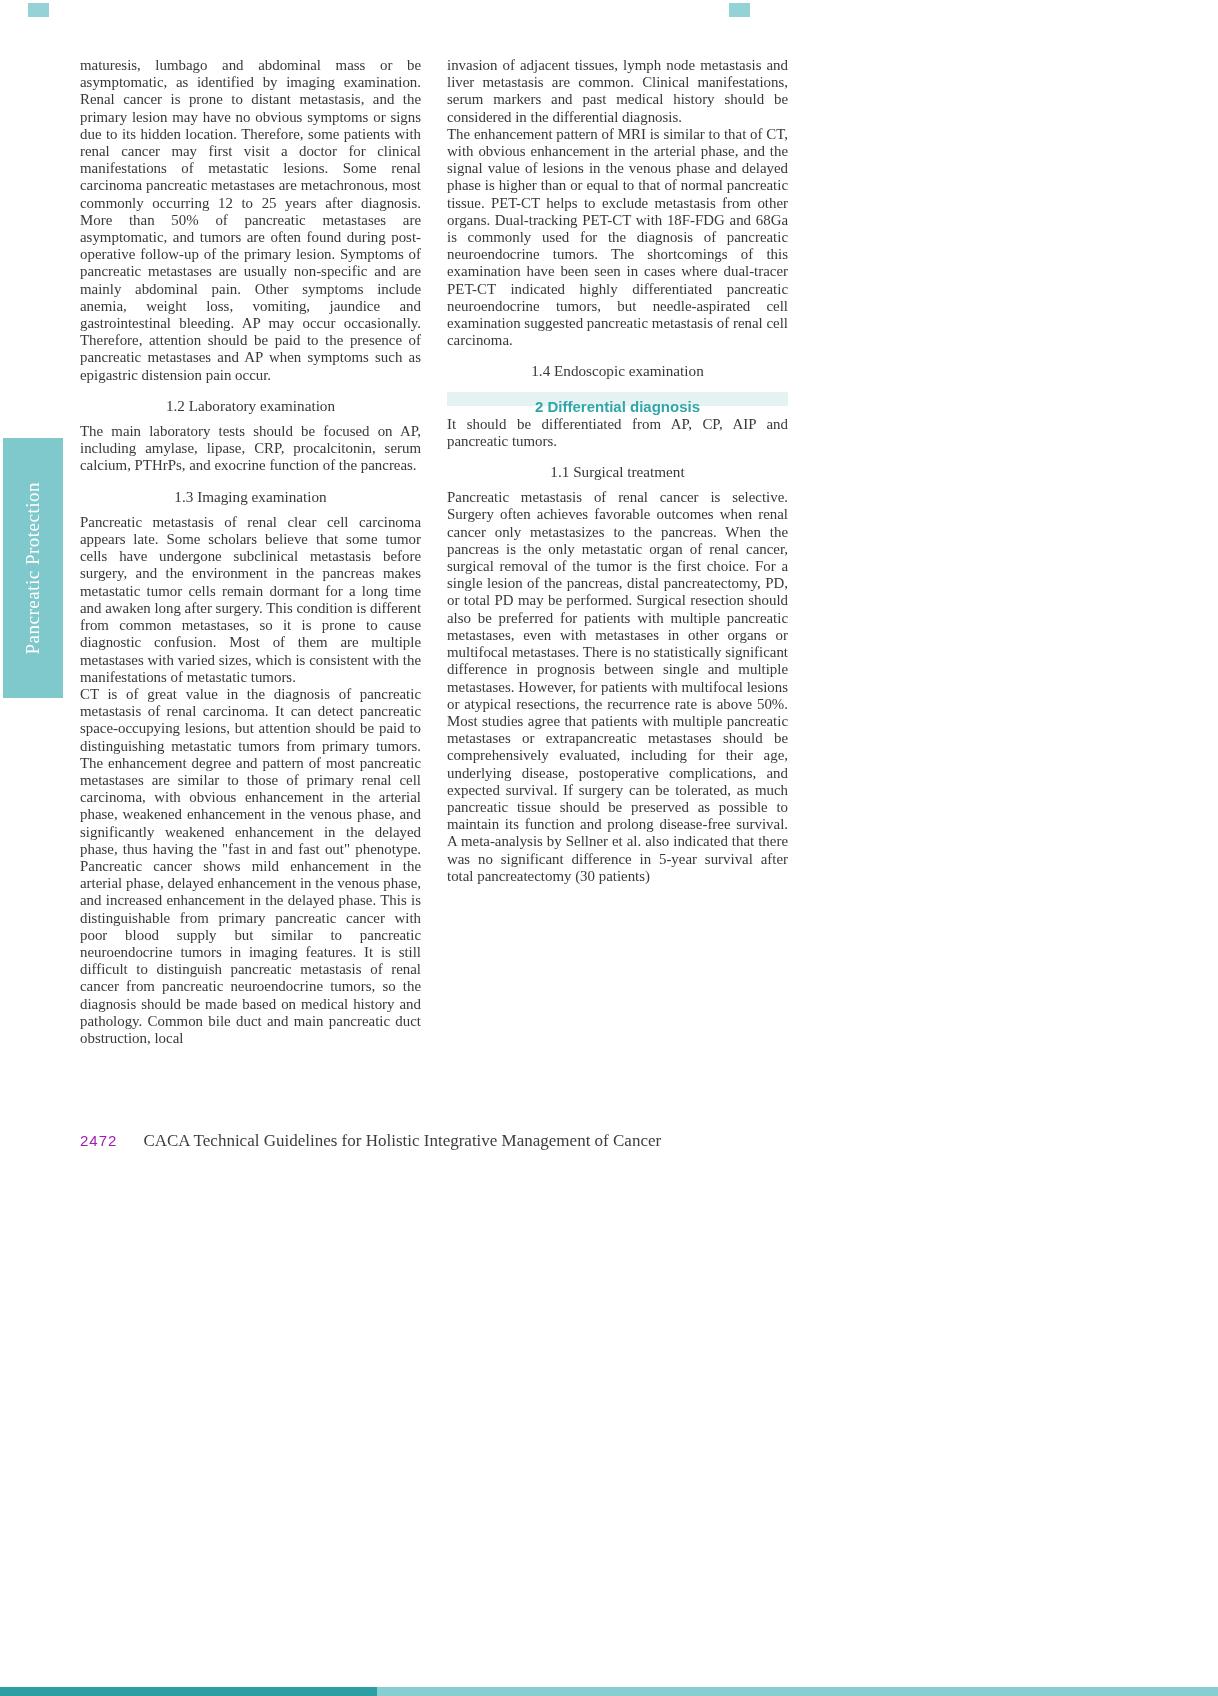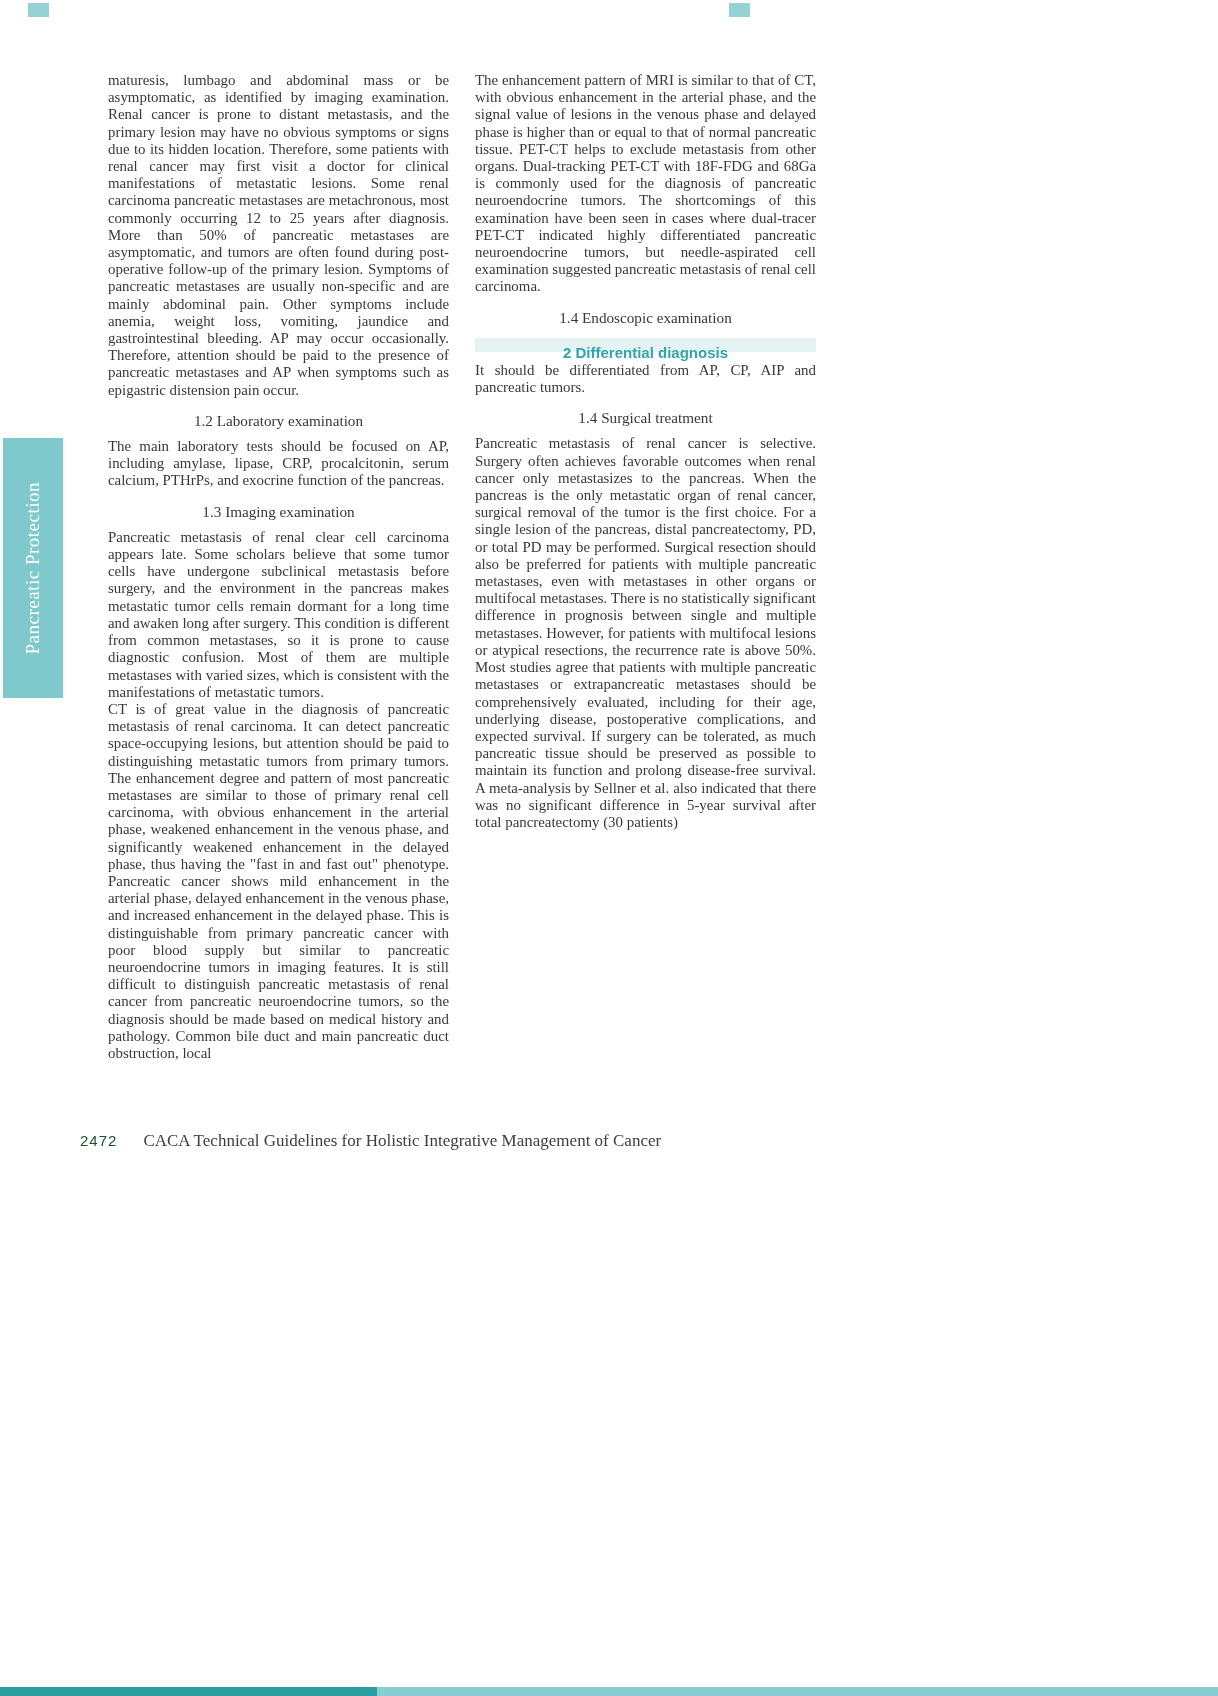--- a/index.html
+++ b/index.html
@@ -39,27 +39,26 @@
     transform: rotate(180deg);
     color: #ffffff;
     font-family: "Liberation Serif", serif;
     font-size: 19px;
     letter-spacing: 0.5px;
     white-space: nowrap;
   }
   
   .col {
     position: absolute;
-    top: 72px;
+    top: 57px;
     width: 341px;
     color: #383838;
     font-size: 14.9px;
     line-height: 17.2px;
     text-align: justify;
-    margin-left: 28px;
   }
   .col-left  { left: 80px; }
   .col-right { left: 447px; }
   .col p { margin: 0; }
   .col h3 {
     margin: 13px 0 9px 0;
     font-size: 15.2px;
     font-weight: normal;
     color: #383838;
     text-align: center;
@@ -94,21 +93,21 @@
     left: 80px;
     top: 1131px;
     width: 740px;
     white-space: nowrap;
     color: #3d3d3d;
   }
   .page-num {
     font-family: "Liberation Sans", sans-serif;
     font-size: 15px;
     letter-spacing: 1px;
-    color: #14532d;
+    color: #a21caf;
   }
   .footer-title {
     margin-left: 22px;
     font-family: "Liberation Serif", serif;
     font-size: 17px;
     color: #3d3d3d;
   }
   
   .bottom-bar {
     position: absolute;
@@ -142,25 +141,26 @@
   <div class="col col-left">
     <p>maturesis, lumbago and abdominal mass or be asymptomatic, as identified by imaging examination. Renal cancer is prone to distant metastasis, and the primary lesion may have no obvious symptoms or signs due to its hidden location. Therefore, some patients with renal cancer may first visit a doctor for clinical manifestations of metastatic lesions. Some renal carcinoma pancreatic metastases are metachronous, most commonly occurring 12 to 25 years after diagnosis. More than 50% of pancreatic metastases are asymptomatic, and tumors are often found during post-operative follow-up of the primary lesion. Symptoms of pancreatic metastases are usually non-specific and are mainly abdominal pain. Other symptoms include anemia, weight loss, vomiting, jaundice and gastrointestinal bleeding. AP may occur occasionally. Therefore, attention should be paid to the presence of pancreatic metastases and AP when symptoms such as epigastric distension pain occur.</p>
     <h3>1.2 Laboratory examination</h3>
     <p>The main laboratory tests should be focused on AP, including amylase, lipase, CRP, procalcitonin, serum calcium, PTHrPs, and exocrine function of the pancreas.</p>
     <h3>1.3 Imaging examination</h3>
     <p>Pancreatic metastasis of renal clear cell carcinoma appears late. Some scholars believe that some tumor cells have undergone subclinical metastasis before surgery, and the environment in the pancreas makes metastatic tumor cells remain dormant for a long time and awaken long after surgery. This condition is different from common metastases, so it is prone to cause diagnostic confusion. Most of them are multiple metastases with varied sizes, which is consistent with the manifestations of metastatic tumors.</p>
     <p>CT is of great value in the diagnosis of pancreatic metastasis of renal carcinoma. It can detect pancreatic space-occupying lesions, but attention should be paid to distinguishing metastatic tumors from primary tumors. The enhancement degree and pattern of most pancreatic metastases are similar to those of primary renal cell carcinoma, with obvious enhancement in the arterial phase, weakened enhancement in the venous phase, and significantly weakened enhancement in the delayed phase, thus having the "fast in and fast out" phenotype. Pancreatic cancer shows mild enhancement in the arterial phase, delayed enhancement in the venous phase, and increased enhancement in the delayed phase. This is distinguishable from primary pancreatic cancer with poor blood supply but similar to pancreatic neuroendocrine tumors in imaging features. It is still difficult to distinguish pancreatic metastasis of renal cancer from pancreatic neuroendocrine tumors, so the diagnosis should be made based on medical history and pathology. Common bile duct and main pancreatic duct obstruction, local</p>
   </div>
 
   <div class="col col-right">
+    <p>invasion of adjacent tissues, lymph node metastasis and liver metastasis are common. Clinical manifestations, serum markers and past medical history should be considered in the differential diagnosis.</p>
     <p>The enhancement pattern of MRI is similar to that of CT, with obvious enhancement in the arterial phase, and the signal value of lesions in the venous phase and delayed phase is higher than or equal to that of normal pancreatic tissue. PET-CT helps to exclude metastasis from other organs. Dual-tracking PET-CT with 18F-FDG and 68Ga is commonly used for the diagnosis of pancreatic neuroendocrine tumors. The shortcomings of this examination have been seen in cases where dual-tracer PET-CT indicated highly differentiated pancreatic neuroendocrine tumors, but needle-aspirated cell examination suggested pancreatic metastasis of renal cell carcinoma.</p>
     <h3>1.4 Endoscopic examination</h3>
     <div class="band">2 Differential diagnosis</div>
     <p>It should be differentiated from AP, CP, AIP and pancreatic tumors.</p>
-    <h3>1.4 Surgical treatment</h3>
+    <h3>1.1 Surgical treatment</h3>
     <p>Pancreatic metastasis of renal cancer is selective. Surgery often achieves favorable outcomes when renal cancer only metastasizes to the pancreas. When the pancreas is the only metastatic organ of renal cancer, surgical removal of the tumor is the first choice. For a single lesion of the pancreas, distal pancreatectomy, PD, or total PD may be performed. Surgical resection should also be preferred for patients with multiple pancreatic metastases, even with metastases in other organs or multifocal metastases. There is no statistically significant difference in prognosis between single and multiple metastases. However, for patients with multifocal lesions or atypical resections, the recurrence rate is above 50%. Most studies agree that patients with multiple pancreatic metastases or extrapancreatic metastases should be comprehensively evaluated, including for their age, underlying disease, postoperative complications, and expected survival. If surgery can be tolerated, as much pancreatic tissue should be preserved as possible to maintain its function and prolong disease-free survival. A meta-analysis by Sellner et al. also indicated that there was no significant difference in 5-year survival after total pancreatectomy (30 patients)</p>
   </div>
 
   <div class="footer">
     <span class="page-num">2472</span>
     <span class="footer-title">CACA Technical Guidelines for Holistic Integrative Management of Cancer</span>
   </div>
 
   <div class="bottom-bar">
     <div class="bottom-bar-dark"></div>

